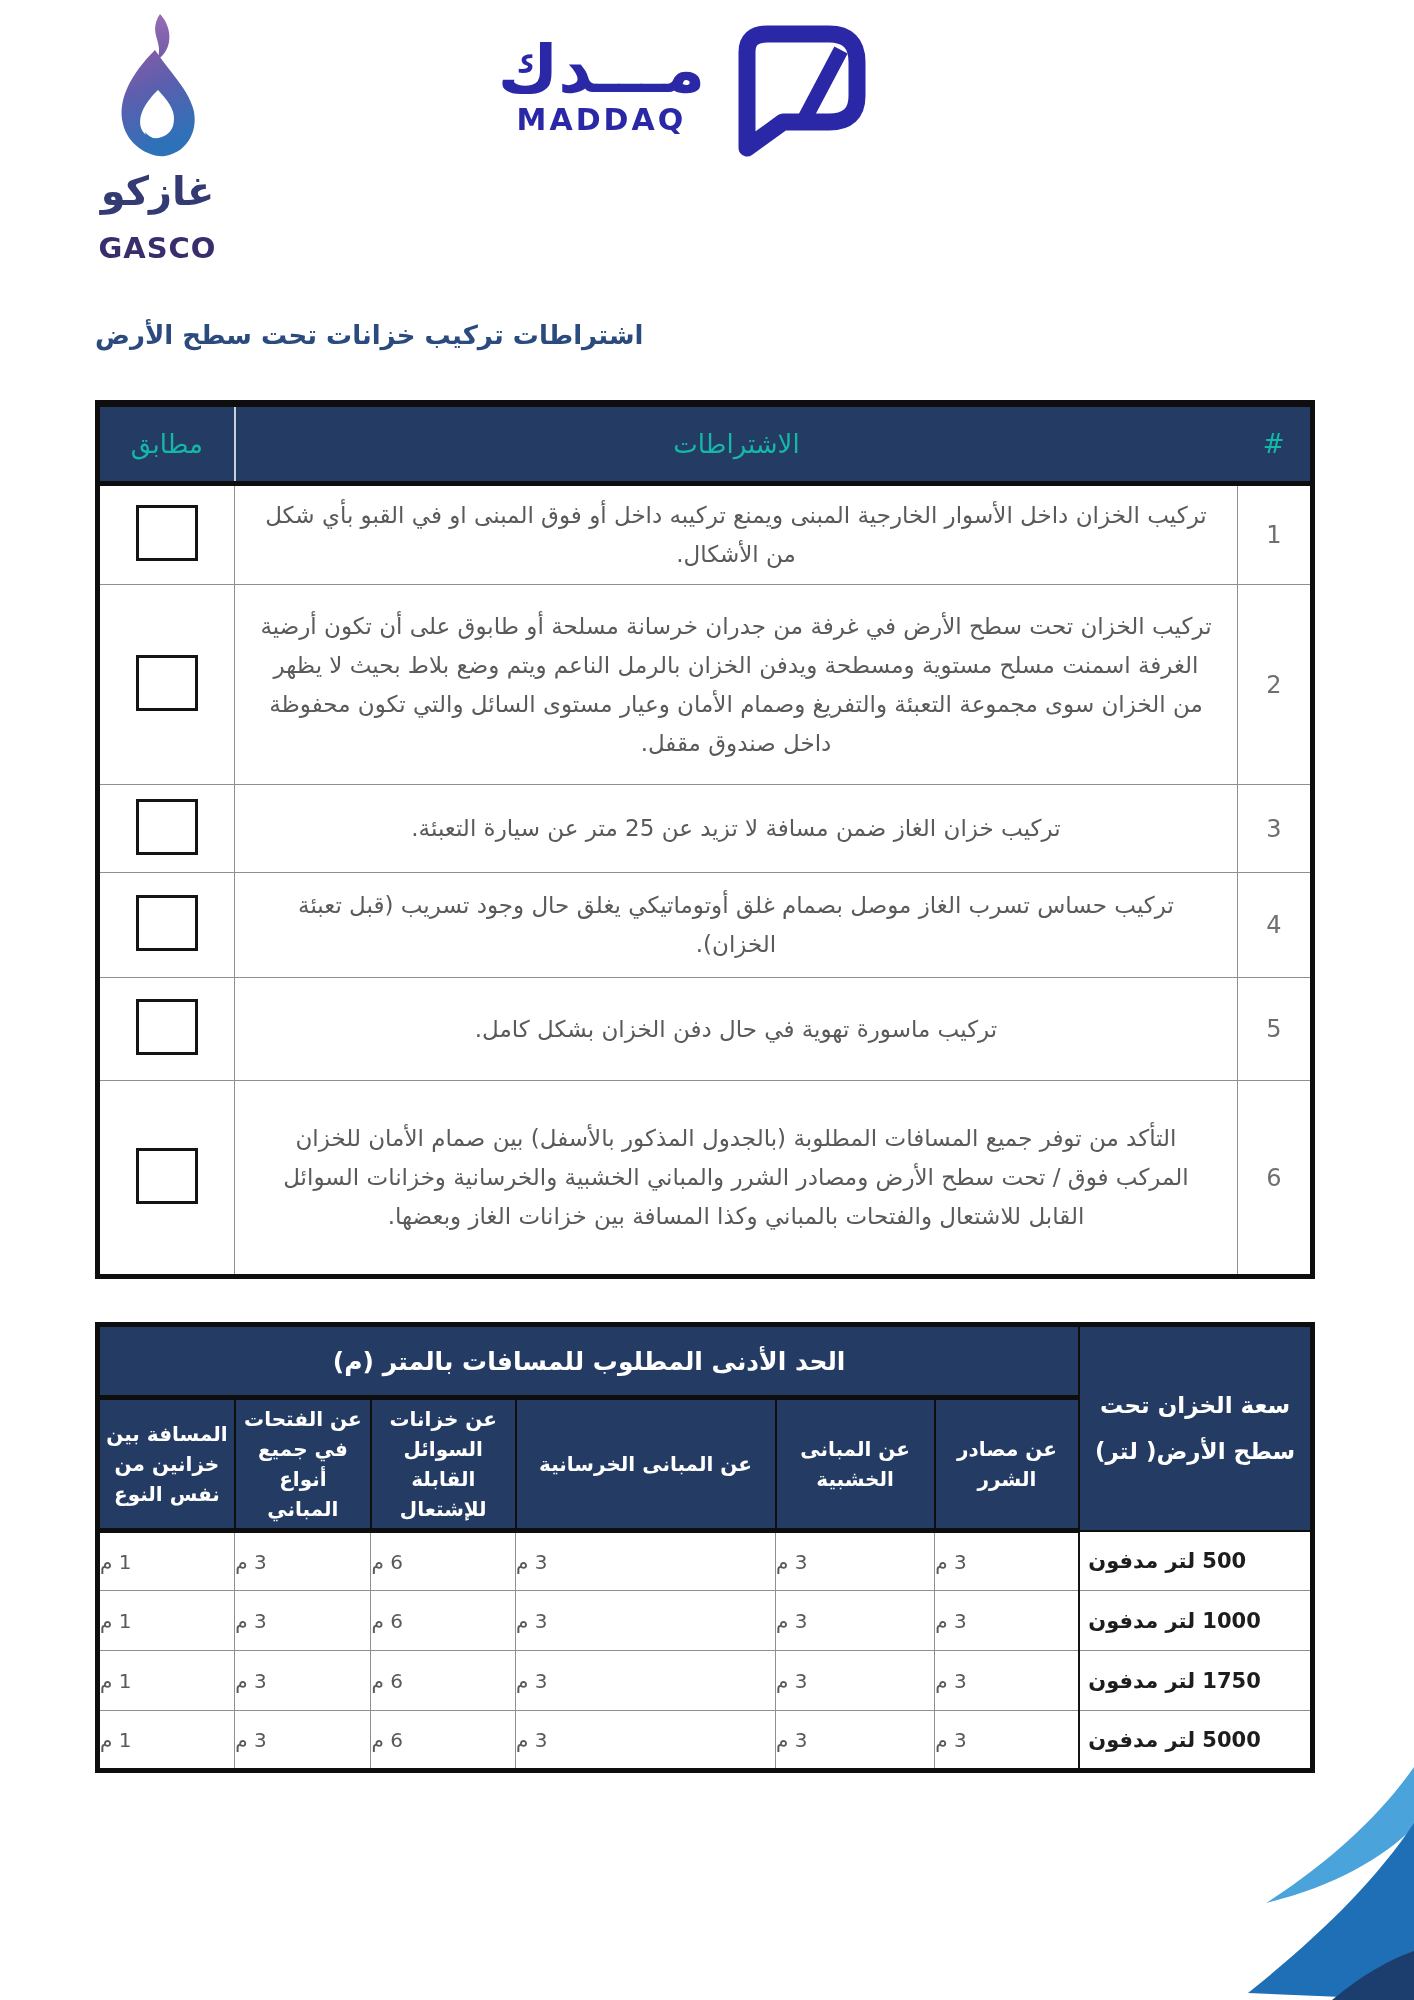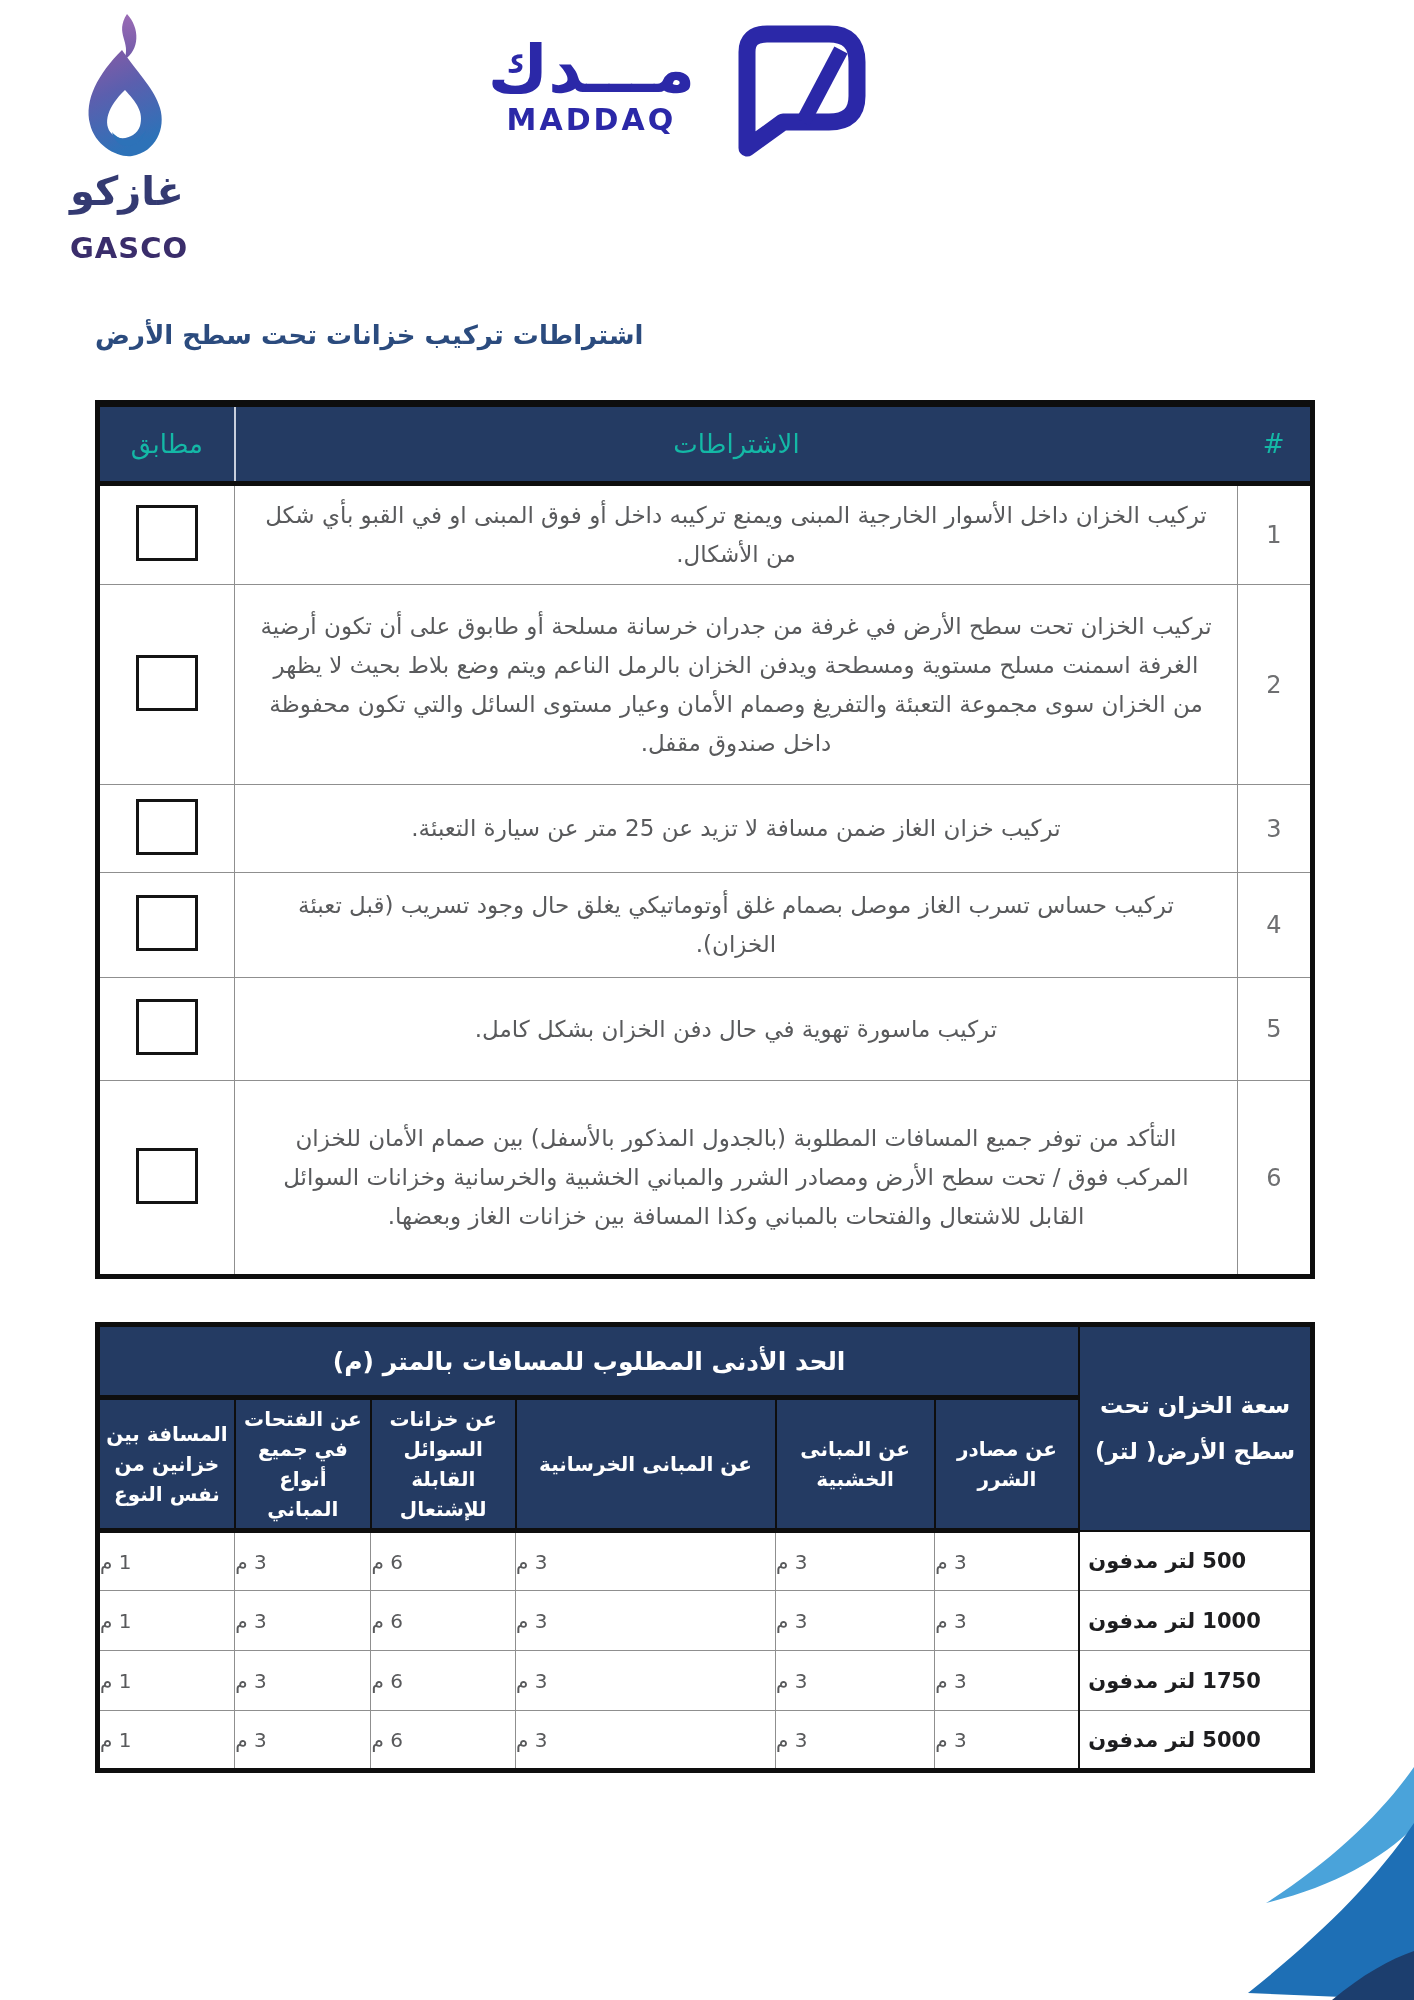--- a/index.html
+++ b/index.html
@@ -6,25 +6,25 @@
     --navy:#243b63; --indigo:#2b28a8; --title-blue:#2b4b7e;
     --body-gray:#595a5c; --num-gray:#6e6f71; --label-dark:#1d1d1f;
     --flame-light:#4aa3da; --flame-mid:#1e6fb5; --flame-navy:#1c3e6e;
   }
   *{margin:0;padding:0;box-sizing:border-box;}
   html,body{background:#ffffff;}
   body{font-family:"DejaVu Sans","Liberation Sans",sans-serif;}
   .page{position:relative;width:1414px;height:2000px;background:#fff;overflow:hidden;margin:0 auto;}
 
   
-  .gasco{position:absolute;left:70px;top:12px;width:175px;}
+  .gasco{position:absolute;left:70px;top:12px;width:175px;text-align:center;}
   .gasco .ar{font-size:40px;font-weight:bold;color:#343a72;margin-top:2px;}
   .gasco .en{font-size:29px;font-weight:bold;color:#3a2d6b;letter-spacing:1px;margin-top:17px;}
 
-  .maddaq{position:absolute;left:375px;top:10px;width:500px;display:flex;flex-direction:row;align-items:center;justify-content:flex-end;gap:30px;}
+  .maddaq{position:absolute;left:375px;top:10px;width:500px;display:flex;flex-direction:row;align-items:center;justify-content:flex-end;gap:20px;}
   .maddaq .words{text-align:center;}
   .maddaq .ar{font-size:66px;font-weight:bold;color:var(--indigo);line-height:1.05;}
   .maddaq .en{font-size:30px;font-weight:bold;color:var(--indigo);letter-spacing:3px;line-height:1.0;}
 
   
   .doc-title{position:absolute;left:95px;top:320px;width:1220px;text-align:left;
     font-size:26px;font-weight:bold;color:var(--title-blue);direction:rtl;}
 
   
   table{border-collapse:collapse;table-layout:fixed;}

